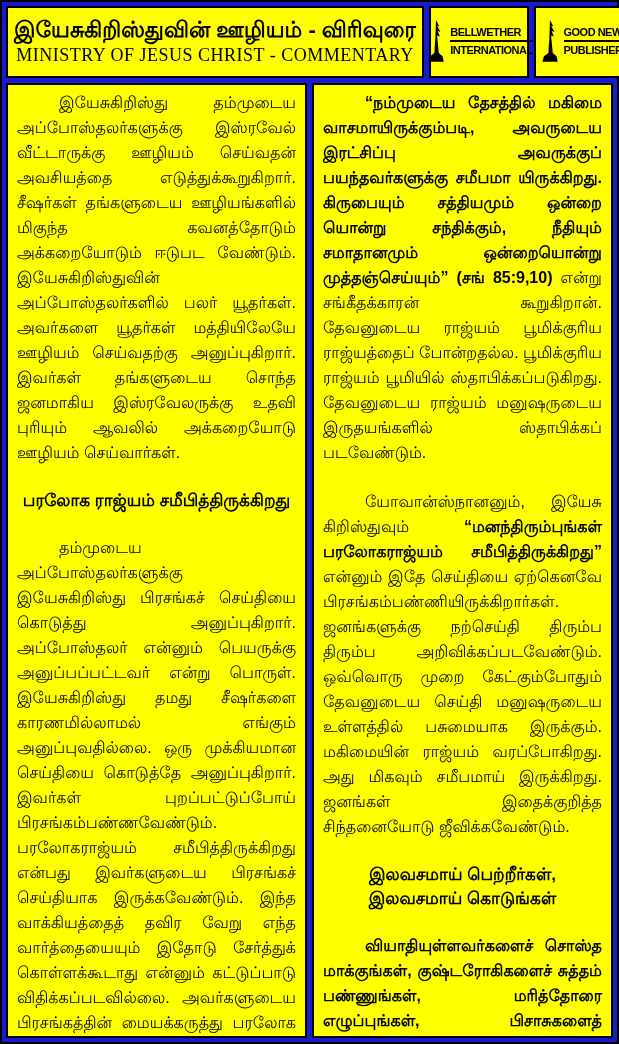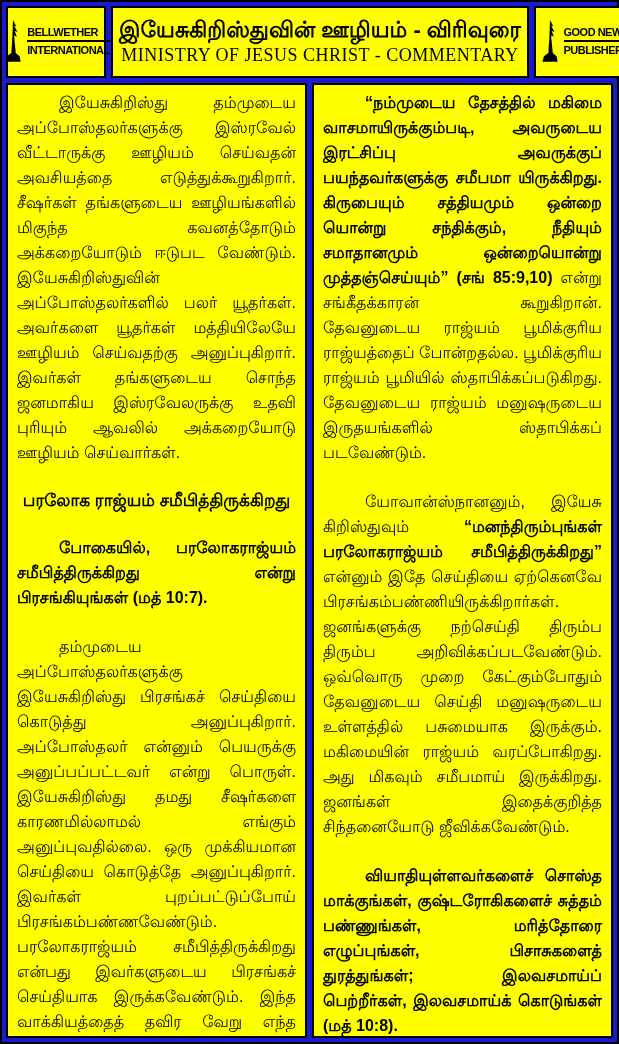--- a/index.html
+++ b/index.html
@@ -75,54 +75,54 @@
   }
   .bold { font-weight: bold; margin-top: 36px; }
 </style>
 </head>
 <body>
 
 <div class="page">
 
   <div class="header-row">
 
+    <div class="cell title-box">
+      <div class="title-tamil">இயேசுகிறிஸ்துவின் ஊழியம் - விரிவுரை</div>
+      <div class="title-english">MINISTRY OF JESUS CHRIST  -  COMMENTARY</div>
+    </div>
+
     <div class="cell logo-box">
       <svg class="logo-icon" viewBox="0 0 20 40" xmlns="http://www.w3.org/2000/svg">
         <path fill="#000" d="M10 0 L13 6 L11 5 L14 11 L11.5 10 L13.5 15 L11 14 L12.5 30 L16 33 L17 38 L3 38 L4.5 33 L8.5 30 L9.5 14 Z"></path>
       </svg>
       <div class="logo-text">
         <span class="logo-line1">BELLWETHER</span>
         <span class="logo-line2">INTERNATIONAL</span>
       </div>
-    </div>
-
-    <div class="cell title-box">
-      <div class="title-tamil">இயேசுகிறிஸ்துவின் ஊழியம் - விரிவுரை</div>
-      <div class="title-english">MINISTRY OF JESUS CHRIST  -  COMMENTARY</div>
     </div>
 
     <div class="cell logo-box">
       <svg class="logo-icon" viewBox="0 0 20 40" xmlns="http://www.w3.org/2000/svg">
         <path fill="#000" d="M10 0 L13 6 L11 5 L14 11 L11.5 10 L13.5 15 L11 14 L12.5 30 L16 33 L17 38 L3 38 L4.5 33 L8.5 30 L9.5 14 Z"></path>
       </svg>
       <div class="logo-text">
         <span class="logo-line1">GOOD NEWS</span>
         <span class="logo-line2">PUBLISHERS</span>
       </div>
     </div>
 
   </div>
 
   <div class="body-row">
     <div class="cell column">
         <p class="para"><span>இயேசுகிறிஸ்து தம்முடைய அப்போஸ்தலர்களுக்கு இஸ்ரவேல் வீட்டாருக்கு ஊழியம் செய்வதன் அவசியத்தை எடுத்துக்கூறுகிறார். சீஷர்கள் தங்களுடைய ஊழியங்களில் மிகுந்த கவனத்தோடும் அக்கறையோடும் ஈடுபட வேண்டும். இயேசுகிறிஸ்துவின் அப்போஸ்தலர்களில் பலர் யூதர்கள். அவர்களை யூதர்கள் மத்தியிலேயே ஊழியம் செய்வதற்கு அனுப்புகிறார். இவர்கள் தங்களுடைய சொந்த ஜனமாகிய இஸ்ரவேலருக்கு உதவி புரியும் ஆவலில் அக்கறையோடு ஊழியம் செய்வார்கள்.</span></p>
         <h3 class="sec-heading"><span>பரலோக ராஜ்யம் சமீபித்திருக்கிறது</span></h3>
-        <p class="para"><span class="bold">போகையில், பரலோகராஜ்யம் சமீபித்திருக்கிறது என்று பிரசங்கியுங்கள் (மத் 10:7).</span></p>
         <p class="para"><span>தம்முடைய அப்போஸ்தலர்களுக்கு இயேசுகிறிஸ்து பிரசங்கச் செய்தியை கொடுத்து அனுப்புகிறார். அப்போஸ்தலர் என்னும் பெயருக்கு அனுப்பப்பட்டவர் என்று பொருள். இயேசுகிறிஸ்து தமது சீஷர்களை காரணமில்லாமல் எங்கும் அனுப்புவதில்லை. ஒரு முக்கியமான செய்தியை கொடுத்தே அனுப்புகிறார். இவர்கள் புறப்பட்டுப்போய் பிரசங்கம்பண்ணவேண்டும். பரலோகராஜ்யம் சமீபித்திருக்கிறது என்பது இவர்களுடைய பிரசங்கச் செய்தியாக இருக்கவேண்டும். இந்த வாக்கியத்தைத் தவிர வேறு எந்த வார்த்தையையும் இதோடு சேர்த்துக் கொள்ளக்கூடாது என்னும் கட்டுப்பாடு விதிக்கப்படவில்லை. அவர்களுடைய பிரசங்கத்தின் மையக்கருத்து பரலோக ராஜ்யம் சமீபித்திருக்கிறது என்பதாகவே இருக்கவேண்டும். இந்த மையக்கருத்தை அவர்கள் விரிவுபடுத்தி பிரசங்கம்பண்ணலாம்.</span></p>
       </div>
     <div class="cell column">
         <p class="para"><span class="bold">“நம்முடைய தேசத்தில் மகிமை வாசமாயிருக்கும்படி, அவருடைய இரட்சிப்பு அவருக்குப் பயந்தவர்களுக்கு சமீபமா யிருக்கிறது. கிருபையும் சத்தியமும் ஒன்றை யொன்று சந்திக்கும், நீதியும் சமாதானமும் ஒன்றையொன்று முத்தஞ்செய்யும்” (சங் 85:9,10)</span><span> என்று சங்கீதக்காரன் கூறுகிறான். தேவனுடைய ராஜ்யம் பூமிக்குரிய ராஜ்யத்தைப் போன்றதல்ல. பூமிக்குரிய ராஜ்யம் பூமியில் ஸ்தாபிக்கப்படுகிறது. தேவனுடைய ராஜ்யம் மனுஷருடைய இருதயங்களில் ஸ்தாபிக்கப் படவேண்டும்.</span></p>
         <p class="para"><span>யோவான்ஸ்நானனும், இயேசு கிறிஸ்துவும் </span><span class="bold">“மனந்திரும்புங்கள் பரலோகராஜ்யம் சமீபித்திருக்கிறது”</span><span> என்னும் இதே செய்தியை ஏற்கெனவே பிரசங்கம்பண்ணியிருக்கிறார்கள். ஜனங்களுக்கு நற்செய்தி திரும்ப திரும்ப அறிவிக்கப்படவேண்டும். ஒவ்வொரு முறை கேட்கும்போதும் தேவனுடைய செய்தி மனுஷருடைய உள்ளத்தில் பசுமையாக இருக்கும். மகிமையின் ராஜ்யம் வரப்போகிறது. அது மிகவும் சமீபமாய் இருக்கிறது. ஜனங்கள் இதைக்குறித்த சிந்தனையோடு ஜீவிக்கவேண்டும்.</span></p>
+        <h3 class="sec-heading"><span>இலவசமாய் பெற்றீர்கள், இலவசமாய் கொடுங்கள்</span></h3>
         <p class="para"><span class="bold">வியாதியுள்ளவர்களைச் சொஸ்த மாக்குங்கள், குஷ்டரோகிகளைச் சுத்தம் பண்ணுங்கள், மரித்தோரை எழுப்புங்கள், பிசாசுகளைத் துரத்துங்கள்; இலவசமாய்ப் பெற்றீர்கள், இலவசமாய்க் கொடுங்கள் (மத் 10:8).</span></p>
       </div>
   </div>
 
 </div>
 
 </body></html>

